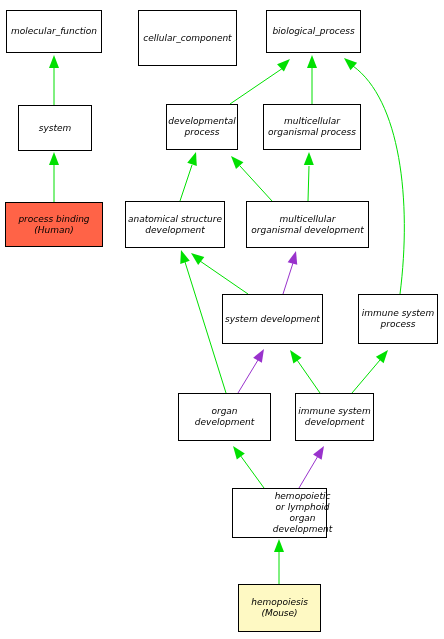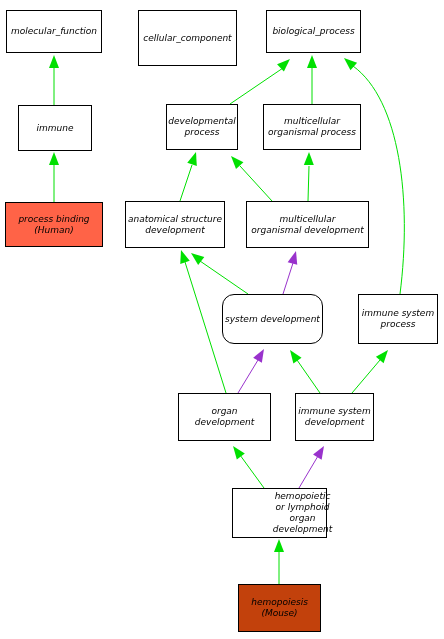--- a/index.html
+++ b/index.html
@@ -40,21 +40,21 @@
     color: #000000;
     letter-spacing: 0px;
     white-space: pre-line;
     padding: 0 2px;
     font-style: italic;
   }
   .node.query-human {
     background: #ff6347;
   }
   .node.query-mouse {
-    background: #c2410c;
+    background: #fef9c3;
   }
   .node-label {
     display: block;
     white-space: pre-line;
   }
 </style>
 </head>
 <body>
 
 <div id="graph">
@@ -90,32 +90,32 @@
       <path d="M 264,488 L 240,455" stroke="#00e000" stroke-width="1" fill="none"></path>
       <polygon points="233,446 244.8074410358565,453.38812128925696 236.81348320391717,459.3961690737853" fill="#00e000"></polygon>
       <path d="M 299,488 L 318,456" stroke="#9932cc" stroke-width="1" fill="none"></path>
       <polygon points="324,446 321.631093795173,459.7254611358866 313.0441626744313,454.600559778042" fill="#9932cc"></polygon>
       <path d="M 279,584 L 279,552" stroke="#00e000" stroke-width="1" fill="none"></path>
       <polygon points="279,539 284,552 274,552" fill="#00e000"></polygon>
     </svg>
 <div class="node" style="left: 6px; top: 10px; width: 96px; height: 43px;"><span class="node-label">molecular_function</span></div>
     <div class="node" style="left: 138px; top: 10px; width: 99px; height: 56px;"><span class="node-label">cellular_component</span></div>
     <div class="node" style="left: 266px; top: 10px; width: 95px; height: 43px; text-align: right;"><span class="node-label">biological_process</span></div>
-    <div class="node" style="left: 18px; top: 105px; width: 74px; height: 46px;"><span class="node-label">immune</span></div>
+    <div class="node" style="left: 18px; top: 105px; width: 74px; height: 46px;"><span class="node-label">system</span></div>
     <div class="node" style="left: 166px; top: 104px; width: 72px; height: 46px;"><span class="node-label">developmental
 process</span></div>
     <div class="node" style="left: 263px; top: 104px; width: 98px; height: 46px;"><span class="node-label">multicellular
 organismal process</span></div>
     <div class="node query-human" style="left: 5px; top: 202px; width: 98px; height: 45px;"><span class="node-label">process binding
 (Human)</span></div>
     <div class="node" style="left: 125px; top: 201px; width: 100px; height: 47px;"><span class="node-label">anatomical structure
 development</span></div>
     <div class="node" style="left: 246px; top: 201px; width: 123px; height: 47px;"><span class="node-label">multicellular
 organismal development</span></div>
-    <div class="node" style="left: 222px; top: 294px; width: 101px; height: 50px; border-radius: 12px;"><span class="node-label">system development</span></div>
+    <div class="node" style="left: 222px; top: 294px; width: 101px; height: 50px;"><span class="node-label">system development</span></div>
     <div class="node" style="left: 358px; top: 294px; width: 80px; height: 50px;"><span class="node-label">immune system
 process</span></div>
     <div class="node" style="left: 178px; top: 393px; width: 93px; height: 48px;"><span class="node-label">organ development</span></div>
     <div class="node" style="left: 295px; top: 393px; width: 79px; height: 48px;"><span class="node-label">immune system
 development</span></div>
     <div class="node" style="left: 232px; top: 488px; width: 95px; height: 50px; padding-left: 48px;"><span class="node-label">hemopoietic
 or lymphoid
 organ development</span></div>
     <div class="node query-mouse" style="left: 238px; top: 584px; width: 83px; height: 48px;"><span class="node-label">hemopoiesis
 (Mouse)</span></div>

